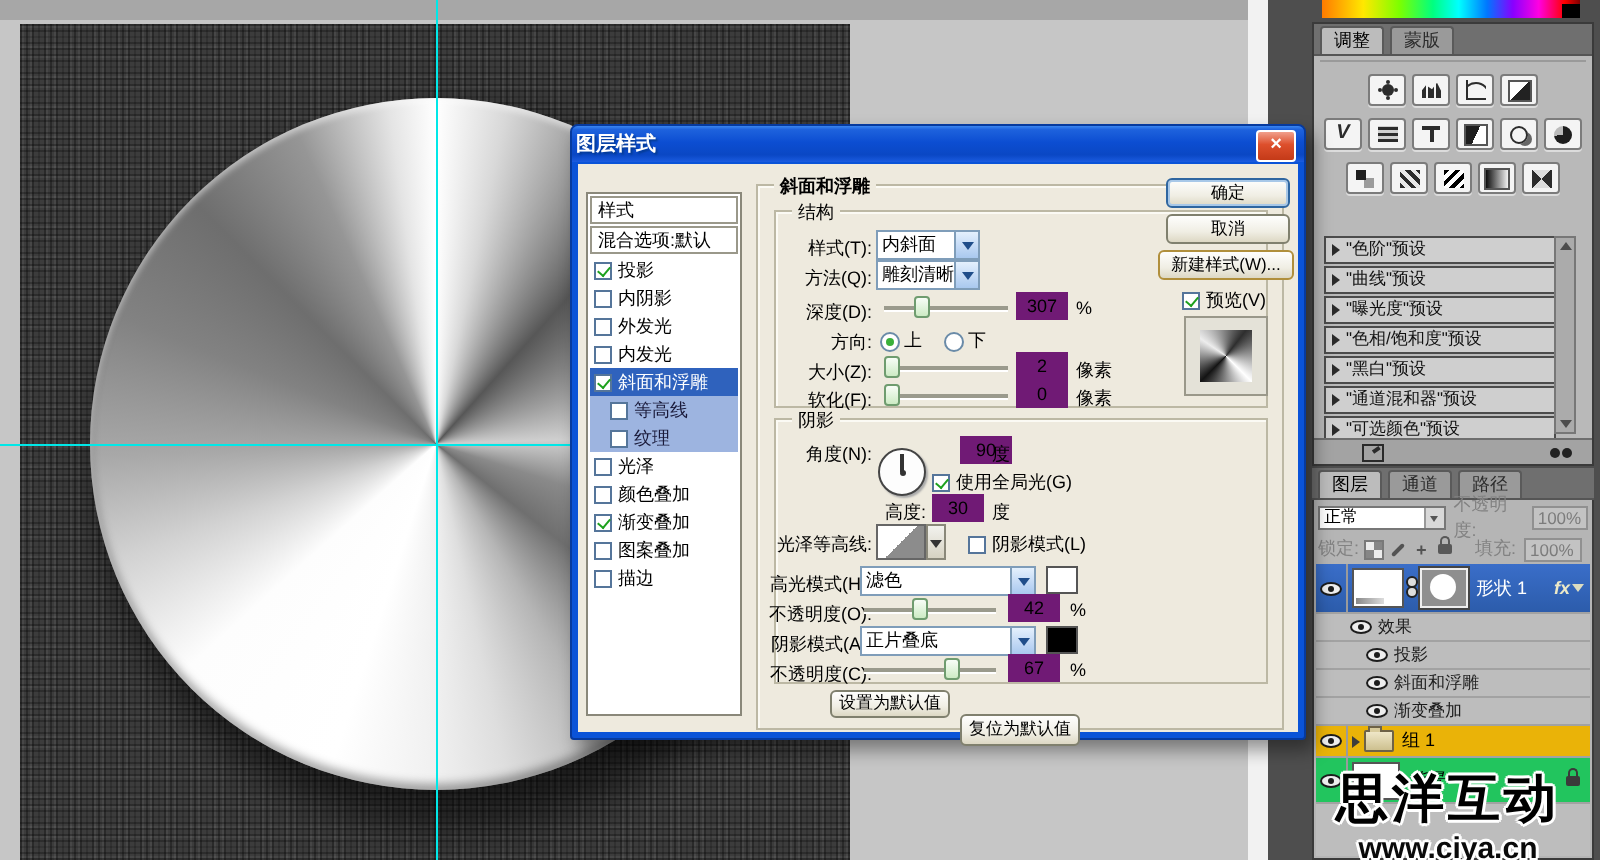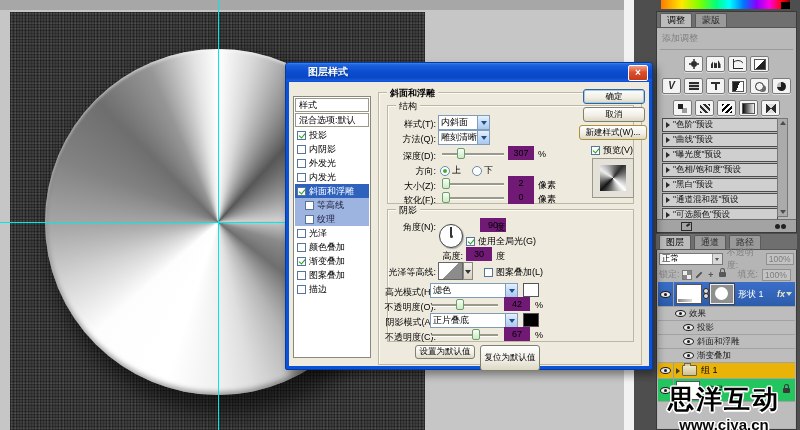--- a/index.html
+++ b/index.html
@@ -133,21 +133,21 @@
        text-shadow:-1.5px 0 #fff,1.5px 0 #fff,0 -1.5px #fff,0 1.5px #fff,-1px -1px #fff,1px 1px #fff,-1px 1px #fff,1px -1px #fff;}
   .wm2{font-size:15px;font-weight:bold;color:#0a0a0a;margin-top:-1px;
        text-shadow:-1.5px 0 #fff,1.5px 0 #fff,0 -1.5px #fff,0 1.5px #fff,-1px -1px #fff,1px 1px #fff,-1px 1px #fff,1px -1px #fff;}
 
   
   .dialog{left:285px;top:62px;width:368px;height:308px;background:#0a53d8;border:1px solid #063a9e;
           border-radius:4px 4px 2px 2px;box-sizing:border-box;z-index:10;
           box-shadow:4px 5px 9px rgba(0,0,0,.40);}
   .titlebar{height:18px;border-radius:3px 3px 0 0;display:flex;align-items:center;
           background:linear-gradient(180deg,#3b86f0 0%,#1e62dd 10%,#0c4ed2 45%,#0a47c4 80%,#1a5be0 100%);}
-  .title{color:#fff;font-weight:bold;font-size:10px;padding-left:22px;text-shadow:1px 1px 1px #043a91;}
+  .title{color:#fff;font-weight:bold;font-size:10px;padding-left:2px;text-shadow:1px 1px 1px #043a91;}
   .xbtn{position:absolute;right:4px;top:2px;width:18px;height:14px;border:1px solid #fff;border-radius:2px;
         background:linear-gradient(#f1a08c,#dd4f2c 45%,#c43a18);color:#fff;font-size:10px;font-weight:bold;
         display:flex;align-items:center;justify-content:center;line-height:10px;}
   .dbody{position:absolute;left:3px;right:3px;top:19px;bottom:3px;background:#eeeade;}
 
   .slist{position:absolute;left:4px;top:14px;width:78px;height:262px;background:#fff;
          border:1px solid #8a887a;box-sizing:border-box;padding:1px;}
   .shead{height:12px;border:1px solid #9a988a;display:flex;align-items:center;padding-left:3px;margin-bottom:1px;font-size:9px;}
   .srow{height:14px;display:flex;align-items:center;padding-left:2px;}
   .srow.sel{background:#2f62bd;color:#fff;}
@@ -211,21 +211,20 @@
   <div class="abs dock-bg"></div>
 
   <div class="abs spectrum"></div>
   <div class="abs spec-black"></div>
 
   <div class="abs adj-panel">
     <div class="ptabs">
       <div class="ptab on">调整</div>
       <div class="ptab">蒙版</div>
     </div>
-    <div class="adj-add">添加调整</div>
     <div class="adj-div"></div>
     <div class="icon-row">
       <div class="tile">
           <i class="g-sun"></i>
         </div>
       <div class="tile">
           <i class="g-hist"></i>
         </div>
       <div class="tile">
           <i class="g-curve"></i>
@@ -533,21 +532,21 @@
               <span>使用全局光(G)</span>
           </div>
           <span class="lab" style="right:170px;top:40px;">高度:</span>
           <div class="vb" style="left:78px;top:37px;width:26px;height:13px;">30</div>
           <span class="lab" style="left:108px;top:40px;">度</span>
           <span class="lab" style="right:197px;top:56px;">光泽等高线:</span>
           <div class="contour" style="left:50px;top:52px;"></div>
           <div class="cont-ar" style="left:75px;top:52px;"></div>
           <div class="cbrow" style="left:96px;top:56px;">
             <span class="cb"></span>
-              <span>图案叠加(L)</span>
+              <span>阴影模式(L)</span>
           </div>
           <span class="lab" style="right:197px;top:76px;">高光模式(H):</span>
           <div class="dd" style="left:42px;top:73px;width:88px;height:15px;">
             <span>滤色</span>
               <span class="ddar"></span>
           </div>
           <div class="swatch" style="left:135px;top:73px;background:#ffffff;"></div>
           <span class="lab" style="right:197px;top:91px;">不透明度(O):</span>
           <div class="sl" style="left:44px;top:89px;width:66px;">
             <i class="tr"></i>
@@ -564,21 +563,21 @@
           <span class="lab" style="right:197px;top:121px;">不透明度(C):</span>
           <div class="sl" style="left:44px;top:119px;width:66px;">
             <i class="tr"></i>
               <i class="th" style="left:40px;"></i>
           </div>
           <div class="vb" style="left:116px;top:117px;width:26px;height:13px;">67</div>
           <span class="lab" style="left:147px;top:120px;">%</span>
         </div>
 
         <div class="xpb" style="left:36px;top:252px;width:60px;height:14px;">设置为默认值</div>
-        <div class="xpb" style="left:101px;top:252px;width:60px;height:26px;">复位为默认值</div>
+        <div class="xpb" style="left:101px;top:264px;width:60px;height:16px;">复位为默认值</div>
       </div>
 
       <div class="xpb def" style="left:294px;top:7px;width:62px;height:15px;">确定</div>
       <div class="xpb" style="left:294px;top:25px;width:62px;height:15px;">取消</div>
       <div class="xpb gold" style="left:290px;top:43px;width:68px;height:15px;">新建样式(W)...</div>
       <div class="cbrow" style="left:302px;top:62px;">
         <span class="cb on"></span>
           <span>预览(V)</span>
       </div>
       <div class="preview-thumb" style="left:303px;top:76px;">

